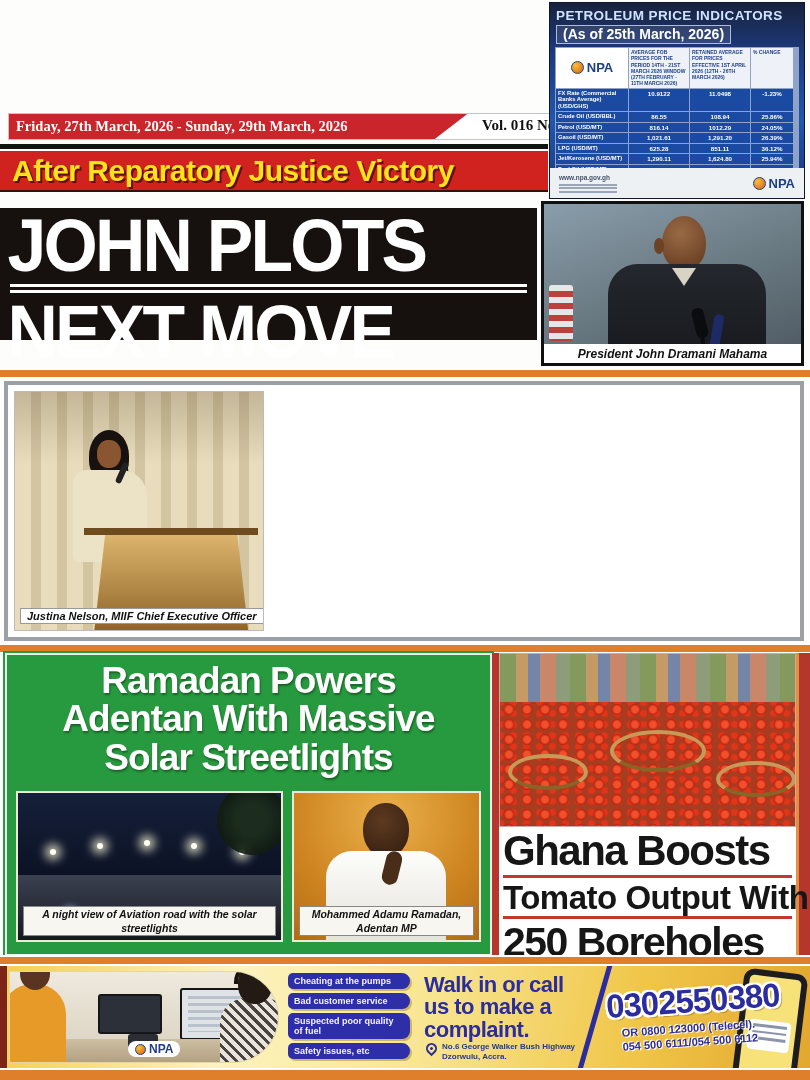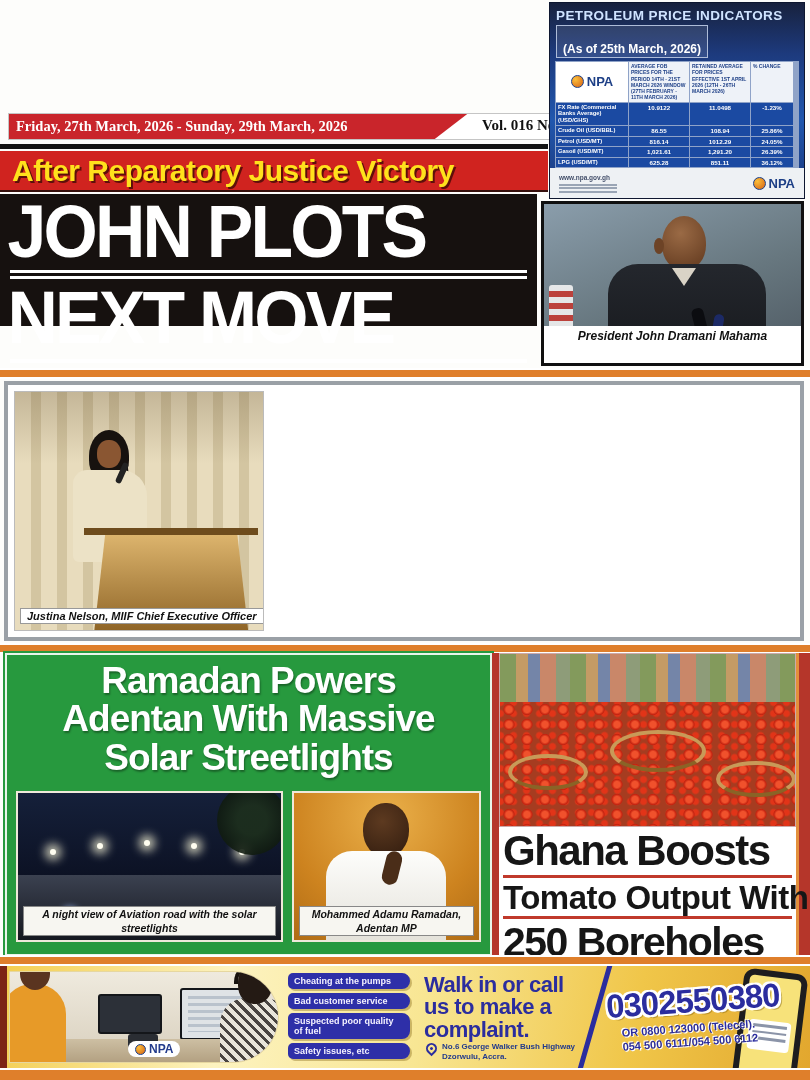--- a/index.html
+++ b/index.html
@@ -15,41 +15,41 @@
   .datebar { position:absolute; left:8px; top:113px; width:652px; height:27px; background:#fff; border:1px solid #c5c5c5; }
   .datebar-red { position:absolute; inset:0; background:#c9252b; clip-path:polygon(0 0,70.5% 0,65.5% 100%,0 100%); }
   .date-text { position:absolute; left:7px; top:4px; color:#fff; font:bold 14.5px "Liberation Serif", serif; z-index:2; white-space:nowrap; }
   .vol-text { position:absolute; right:5px; top:3px; color:#111; font:bold 15px "Liberation Serif", serif; }
 
   .black-rule { position:absolute; left:0; top:144px; width:548px; height:5px; background:#131313; }
 
   
   .kicker { position:absolute; left:0; top:151px; width:548px; height:41px; background:#d0231f; border-bottom:2px solid #37100c; display:flex; align-items:center; }
   .kicker span { color:#ffe11c; font-weight:bold; font-size:30px; letter-spacing:-0.5px; padding-left:12px; text-shadow:2px 2px 0 #5e0f0a; white-space:nowrap;text-align:right; }
-  .lead-box { position:absolute; left:0; top:194px; width:537px; height:132px; background:#16110f; padding-top:1px; }
+  .lead-box { position:absolute; left:0; top:208px; width:537px; height:132px; background:#16110f; padding-top:1px; }
   .lead-line { color:#fff; font-weight:bold; font-size:75px; line-height:0.98; padding-left:8px; letter-spacing:-3px; transform:scaleX(0.93); transform-origin:left; white-space:nowrap; }
   .lead-rule { height:9px; border-top:3px solid #fff; border-bottom:3px solid #fff; margin:1px 10px 2px; }
   .lead-rule.single { border-top:none; border-bottom:none; height:4px; background:#fff; margin:5px 10px 0; }
 
   
   .mahama { position:absolute; left:541px; top:201px; width:263px; height:165px; border:3px solid #101010; background:linear-gradient(160deg,#8a9dab 0%,#67777f 55%,#4d5861 100%); overflow:hidden; }
   .m-head { position:absolute; left:118px; top:12px; width:44px; height:54px; background:radial-gradient(circle at 42% 32%, #9a6a45, #6d4326 75%); border-radius:50% 50% 46% 46%; }
   .m-ear { position:absolute; left:110px; top:34px; width:10px; height:16px; background:#6d4326; border-radius:50%; }
   .m-body { position:absolute; left:64px; top:60px; width:158px; height:110px; background:linear-gradient(#24272d,#15171b); border-radius:30px 30px 0 0; }
   .m-collar { position:absolute; left:128px; top:64px; width:24px; height:18px; background:#d9d3c6; clip-path:polygon(0 0,100% 0,50% 100%); }
   .m-mic1 { position:absolute; left:150px; top:104px; width:12px; height:30px; background:#0b0c10; border-radius:5px; transform:rotate(-14deg); }
   .m-mic2 { position:absolute; left:168px; top:110px; width:10px; height:34px; background:#1c2a66; border-radius:5px; transform:rotate(10deg); }
   .m-stand { position:absolute; left:158px; top:128px; width:4px; height:40px; background:#0b0c10; transform:rotate(-6deg); }
   .m-flag { position:absolute; left:5px; bottom:22px; width:24px; height:56px; background:repeating-linear-gradient(180deg,#f2f2f2 0 6px,#c43a33 6px 12px); border-radius:3px; opacity:0.9; }
-  .m-caption { position:absolute; left:0; right:0; bottom:0; height:37px; background:#fff; font:bold italic 12px/21px "Liberation Sans", sans-serif; text-align:center; color:#111; }
+  .m-caption { position:absolute; left:0; right:0; bottom:0; height:19px; background:#fff; font:bold italic 12px/21px "Liberation Sans", sans-serif; text-align:center; color:#111; }
 
   
   .npa-panel { position:absolute; left:549px; top:2px; width:256px; height:197px; background:linear-gradient(180deg,#18223e 0%,#1d3a7d 26%,#2157ae 60%,#1c3f88 88%,#16305f 100%); border:1px solid #0e1730; overflow:hidden; }
   .npa-title { color:#cfe3ff; font-weight:bold; font-size:13.5px; letter-spacing:0.4px; margin:5px 6px 2px; white-space:nowrap; }
-  .npa-asof { display:inline-block; margin:0 0 3px 6px; border:1px solid #aebcd8; background:rgba(255,255,255,0.10); color:#fff; font-weight:bold; font-size:12px; padding:16px 6px 1px; }
+  .npa-asof { display:inline-block; margin:0 0 3px 6px; border:1px solid #aebcd8; background:rgba(255,255,255,0.10); color:#fff; font-weight:bold; font-size:14px; padding:0 6px 1px; }
   .npa-table { margin:0 5px; display:grid; grid-template-columns:72px 60px 60px 42px; gap:1px; background:#8fa3c8; border:1px solid #8fa3c8; }
   .npa-table .cell { padding:1px 2px; }
   .cell.head { background:#eef2f8; color:#1d3f86; font-weight:bold; font-size:5px; line-height:1.25; text-transform:uppercase; }
   .cell.logo-cell { background:#fff; display:flex; align-items:center; justify-content:center; }
   .cell.lbl { background:#1b4aa2; color:#fff; font-weight:bold; font-size:5.8px; line-height:1.2; }
   .cell.num { background:#1b4aa2; color:#fff; font-weight:bold; font-size:6.2px; text-align:center; line-height:1.2; }
   .npa-logo { display:inline-flex; align-items:center; gap:3px; color:#1d3f86; font-weight:bold; font-size:13px; }
   .flame { width:13px; height:13px; border-radius:50%; background:radial-gradient(circle at 32% 30%, #fbbf3b, #e07c1f 70%); border:1.5px solid #1d3f86; }
   .npa-footnote { color:#e7eefb; font-size:5.4px; font-weight:bold; margin:2px 7px 0; }
   .npa-note { color:#c9d6ef; font-size:5.2px; margin:4px 7px 0; line-height:1.35; width:225px; }

